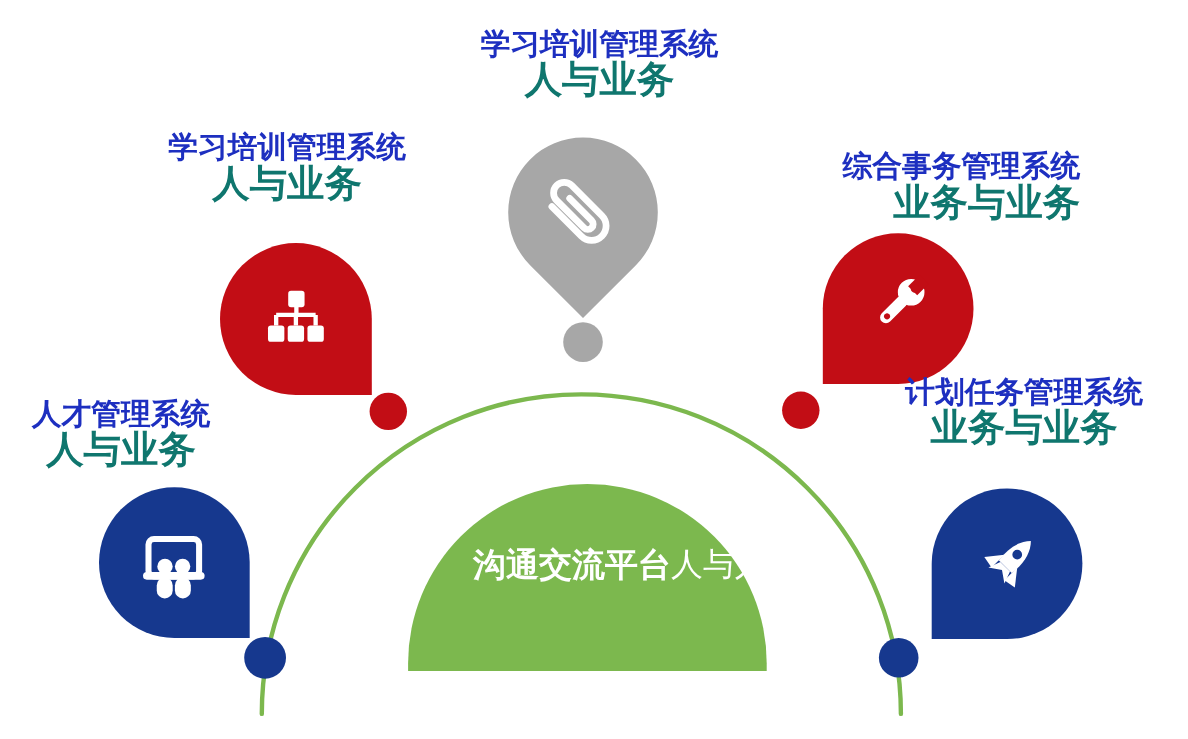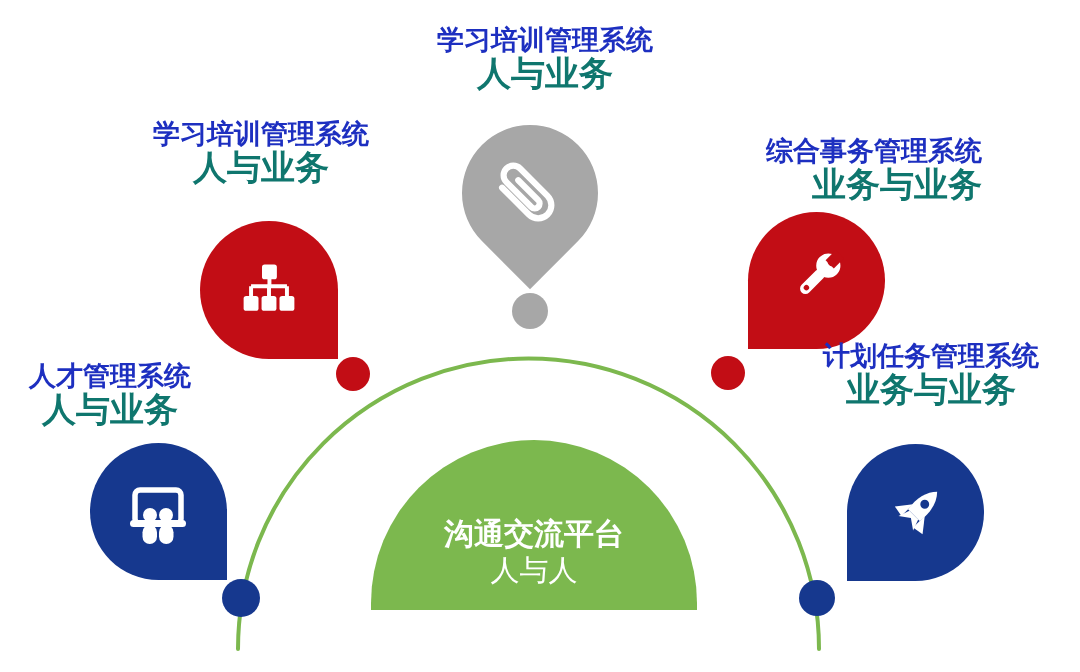--- a/index.html
+++ b/index.html
@@ -27,21 +27,21 @@
 
   .icon-wrap { position: absolute; display: block; }
 
   
   .hub {
     position: absolute;
     left: 371px; top: 440px;
     width: 326px; height: 170px;
     background: #7cb84e;
     border-radius: 163px 163px 0 0;
-    display: flex; flex-direction: column;
+    display: flex; flex-direction: row;
     align-items: center; justify-content: flex-end;
     padding-bottom: 22px;
   }
   .hub .t { color: #ffffff; font-size: 30px; font-weight: 700; line-height: 37px; }
   .hub .s { color: #ffffff; font-size: 29px; font-weight: 400; line-height: 36px; }
 
   
   .label { position: absolute; width: 300px; text-align: center; }
   .label .t { color: #1d2fc0; font-size: 27px; font-weight: 700; line-height: 33px; white-space: nowrap; }
   .label .s { color: #0f766e; font-size: 34px; font-weight: 700; line-height: 33px; white-space: nowrap; }

